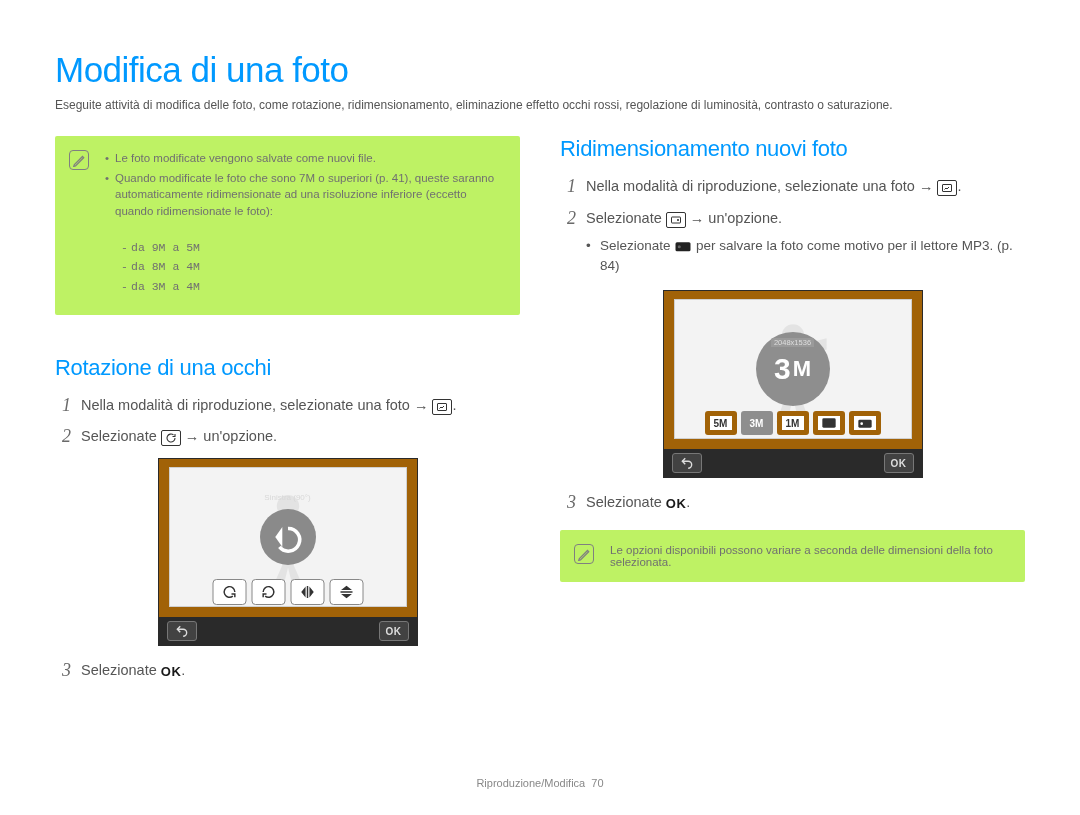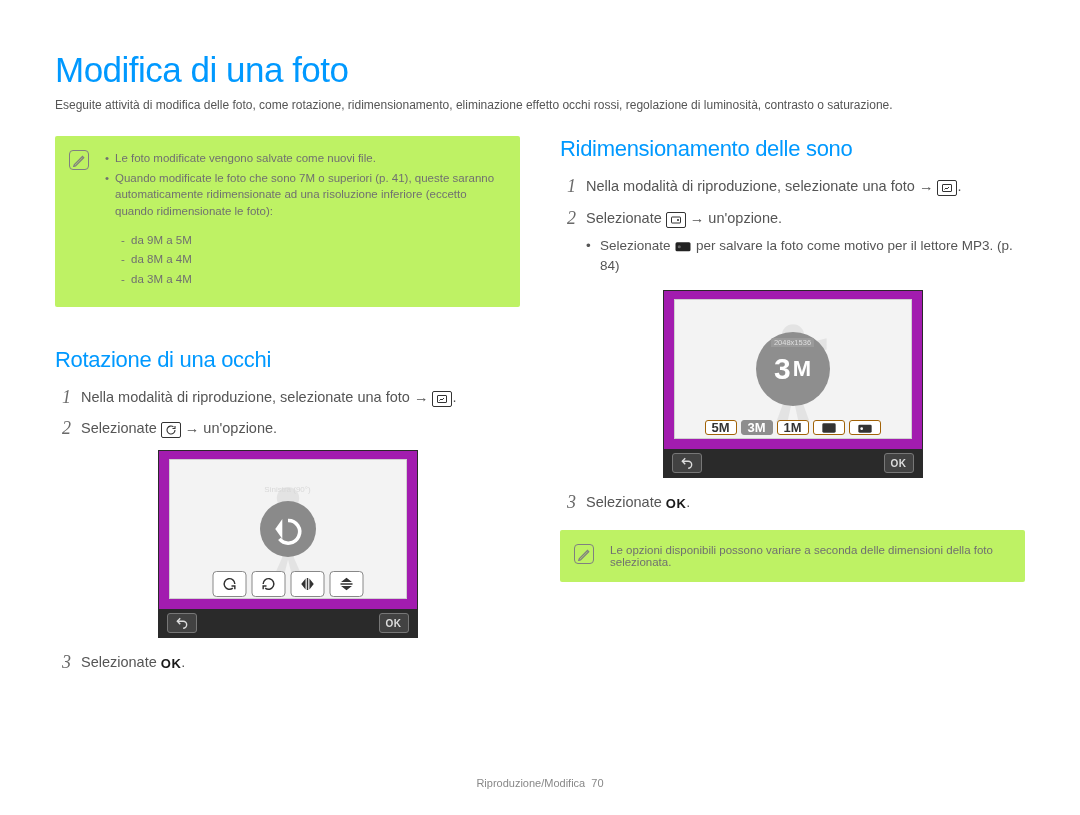--- a/index.html
+++ b/index.html
@@ -44,21 +44,21 @@
     left: 14px; top: 14px;
     width: 20px; height: 20px;
     border: 1.6px solid #808080;
     border-radius: 4px;
     display: flex; align-items: center; justify-content: center;
   }
   .note-icon svg { width: 14px; height: 14px; }
   .notebox ul { list-style: none; }
   .notebox ul > li { position: relative; padding-left: 10px; margin-bottom: 3px; line-height: 1.45; }
   .notebox ul > li::before { content: "•"; position: absolute; left: 0; }
-  .notebox .sublist { margin-top: 12px; }
+  .notebox .sublist { margin-top: 20px; font-family: Liberation Mono, monospace; }
   .notebox .sublist li { padding-left: 16px; }
   .notebox .sublist li::before { content: "-"; left: 6px; }
 
   .section-heading {
     color: #0099ff;
     font-size: 22px;
     font-weight: 400;
     margin-bottom: 14px;
     letter-spacing: -0.3px;
   }
@@ -104,21 +104,21 @@
     letter-spacing:0.5px;
     color:#1a1a1a;
     vertical-align:-1px;
   }
 
   
   .screen {
     width: 260px;
     margin: 8px auto 14px auto;
     border: 1.5px solid #2a2a2a;
-    background: #a21caf;
+    background: #a16207;
     position: relative;
     height: 188px;
   }
   .screen-inner {
     position: absolute;
     left: 10px; right: 10px; top: 8px; bottom: 38px;
     border: 1px solid #d0d0d0;
     background: #f3f3f3;
     display: flex;
     align-items: center;
@@ -195,26 +195,26 @@
   .resize-btns {
     position: absolute;
     bottom: 42px;
     left: 50%;
     transform: translateX(-50%);
     display: flex;
     gap: 4px;
     z-index: 3;
   }
   .resize-btn {
-    width: 32px; height: 15px;
-    border: 1px solid #a16207;
+    width: 32px; height: 24px;
+    border: 5px solid #a16207;
     border-radius: 3px;
     background: #fff;
     display: flex; align-items: center; justify-content: center;
-    font-size: 13px; font-weight: 700; color: #333;
+    font-size: 10px; font-weight: 700; color: #333;
   }
   .resize-btn.active{ background:#8e8e8e; color:#fff; border-color:#8e8e8e;}
 
   .bottom-bar {
     position: absolute;
     left: 0; right: 0; bottom: 0;
     height: 28px;
     background: #2a2a2a;
     display: flex;
     justify-content: space-between;
@@ -356,21 +356,21 @@
       <li class="step">
         <span class="step-num">3</span>
         <div class="step-body">
           <span>Selezionate </span><span class="ok-label">OK</span>.
         </div>
       </li>
     </ol>
   </div>
 
   <div class="col">
-    <h2 class="section-heading">Ridimensionamento delle sono</h2>
+    <h2 class="section-heading">Ridimensionamento nuovi foto</h2>
     <ol class="steps">
       <li class="step">
         <span class="step-num">1</span>
         <div class="step-body">
           <span>Nella modalità di riproduzione, selezionate una foto → </span>
           <span class="inline-icon box">
             <svg viewBox="0 0 24 24" width="12" height="12" fill="#333">
                 <rect x="3" y="5" width="18" height="14" rx="1" fill="none" stroke="#333" stroke-width="2"></rect>
                 <path d="M7 15l3-3 2 2 4-4" fill="none" stroke="#333" stroke-width="2"></path>
               </svg>

